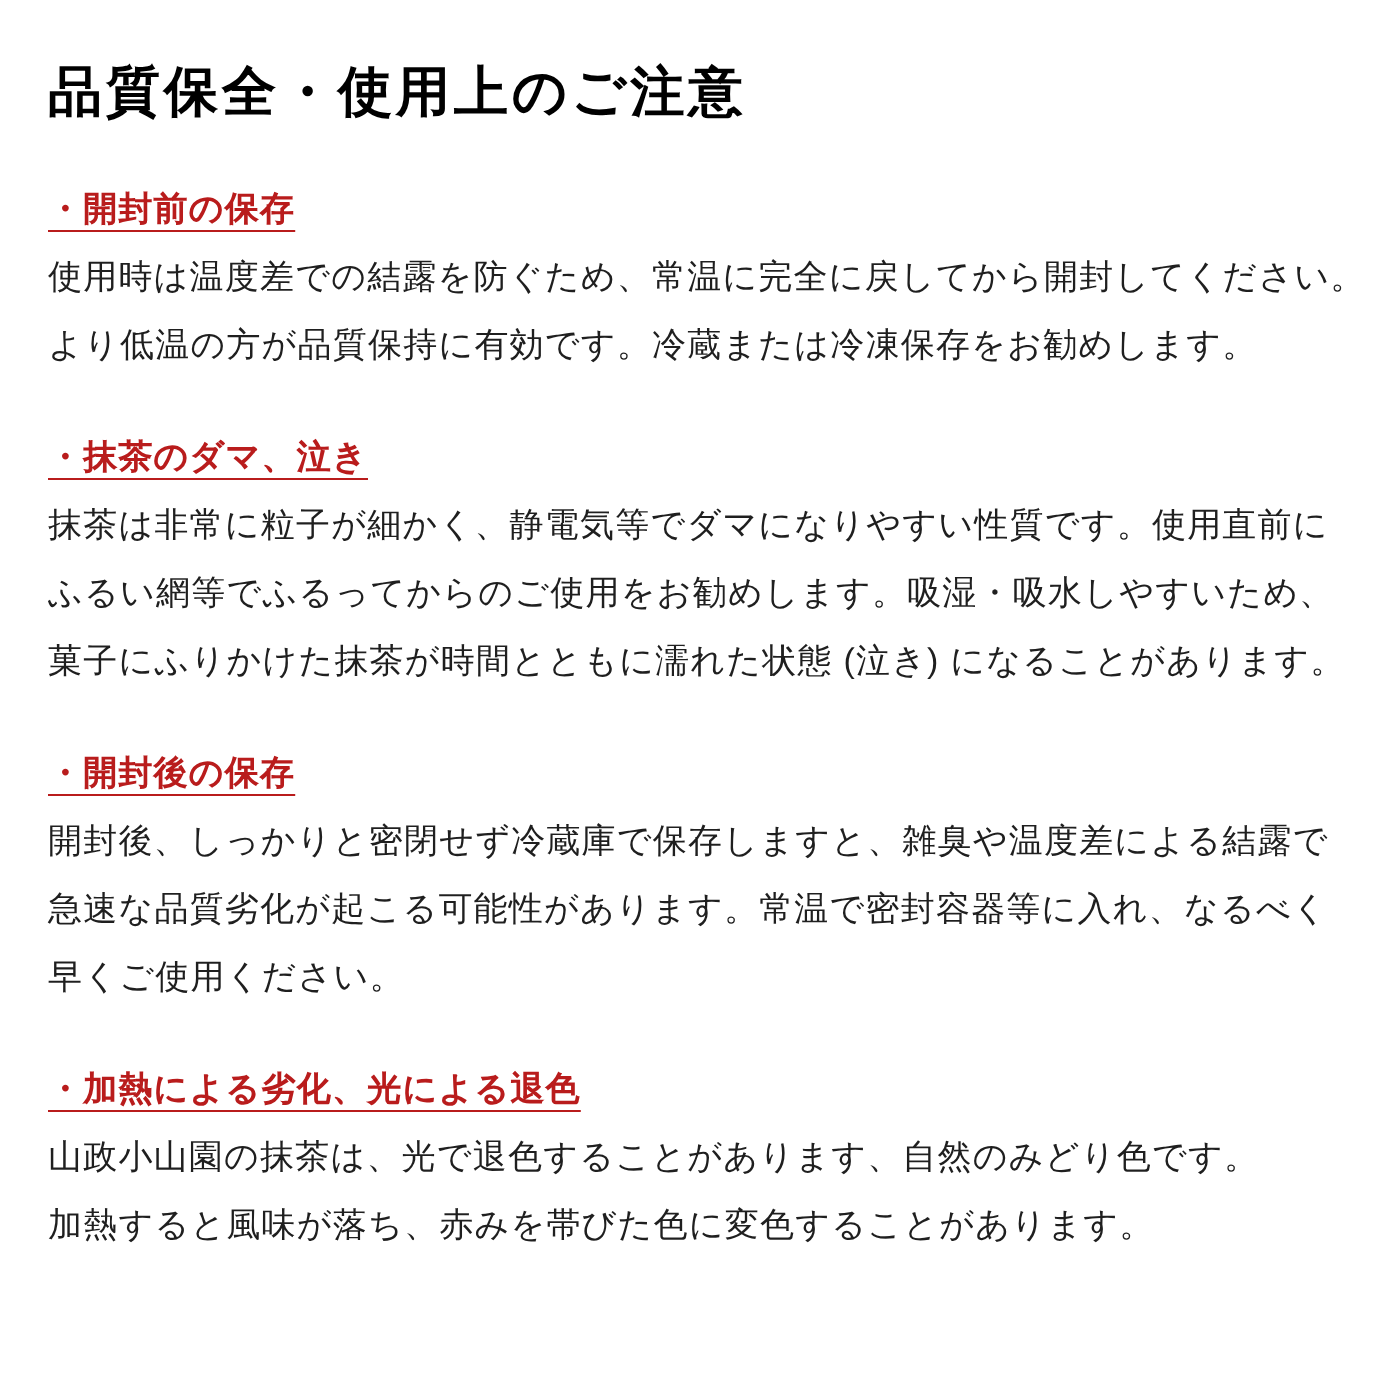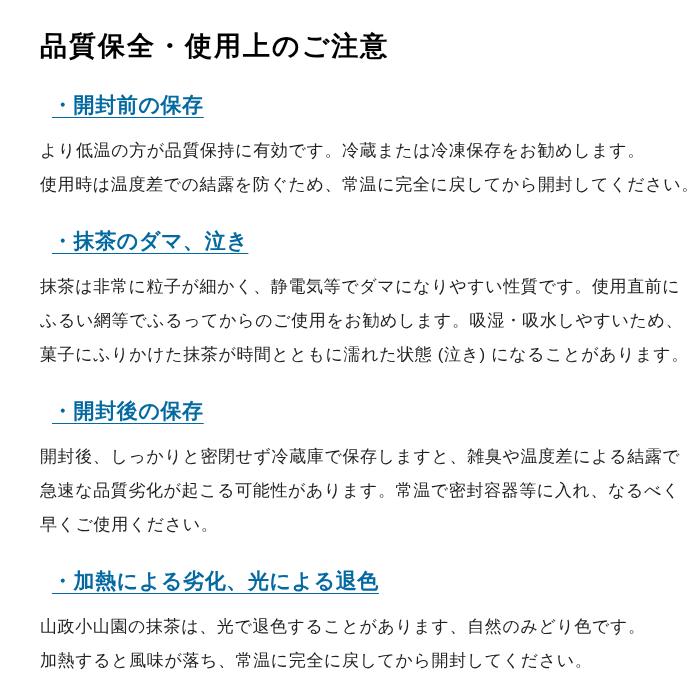--- a/index.html
+++ b/index.html
@@ -7,40 +7,40 @@
     padding: 0;
     background: #ffffff;
   }
   body {
     width: 700px;
     height: 700px;
     font-family: "Liberation Sans", sans-serif;
     overflow: hidden;
   }
   .doc {
-    padding: 28px 7px 0 40px;
+    padding: 28px 7px 0 24px;
     color: #1f1f1f;
   }
   .doc-title {
     margin: 0 0 24px 0;
     font-size: 27px;
     font-weight: bold;
     color: #000000;
     letter-spacing: 2px;
     line-height: 36px;
     white-space: nowrap;
   }
   .section {
     margin: 0 0 22px 0;
   }
   .section-heading {
-    margin: 12px;
-    font-size: 21px;
+    margin: 0;
+    font-size: 17px;
     font-weight: bold;
-    color: #0369a1;
+    color: #b91c1c;
     letter-spacing: 0.6px;
     line-height: 34px;
     white-space: nowrap;
   }
   .section-heading .heading-text {
     text-decoration: underline;
     text-decoration-thickness: 1px;
     text-underline-offset: 5px;
   }
   .body-line {
@@ -55,37 +55,37 @@
 </style>
 </head>
 <body>
 
 <div class="doc">
 
   <h1 class="doc-title">品質保全・使用上のご注意</h1>
 
   <section class="section">
     <h2 class="section-heading"><span class="heading-text">・開封前の保存</span></h2>
+    <p class="body-line">使用時は温度差での結露を防ぐため、常温に完全に戻してから開封してください。</p>
     <p class="body-line">より低温の方が品質保持に有効です。冷蔵または冷凍保存をお勧めします。</p>
-    <p class="body-line">使用時は温度差での結露を防ぐため、常温に完全に戻してから開封してください。</p>
   </section>
 
   <section class="section">
     <h2 class="section-heading"><span class="heading-text">・抹茶のダマ、泣き</span></h2>
     <p class="body-line">抹茶は非常に粒子が細かく、静電気等でダマになりやすい性質です。使用直前に</p>
     <p class="body-line">ふるい網等でふるってからのご使用をお勧めします。吸湿・吸水しやすいため、</p>
     <p class="body-line">菓子にふりかけた抹茶が時間とともに濡れた状態 (泣き) になることがあります。</p>
   </section>
 
   <section class="section">
     <h2 class="section-heading"><span class="heading-text">・開封後の保存</span></h2>
     <p class="body-line">開封後、しっかりと密閉せず冷蔵庫で保存しますと、雑臭や温度差による結露で</p>
     <p class="body-line">急速な品質劣化が起こる可能性があります。常温で密封容器等に入れ、なるべく</p>
     <p class="body-line">早くご使用ください。</p>
   </section>
 
   <section class="section">
     <h2 class="section-heading"><span class="heading-text">・加熱による劣化、光による退色</span></h2>
     <p class="body-line">山政小山園の抹茶は、光で退色することがあります、自然のみどり色です。</p>
-    <p class="body-line">加熱すると風味が落ち、常温に完全に戻してから開封してください。</p>
+    <p class="body-line">加熱すると風味が落ち、赤みを帯びた色に変色することがあります。</p>
   </section>
 
 </div>
 
 </body></html>

